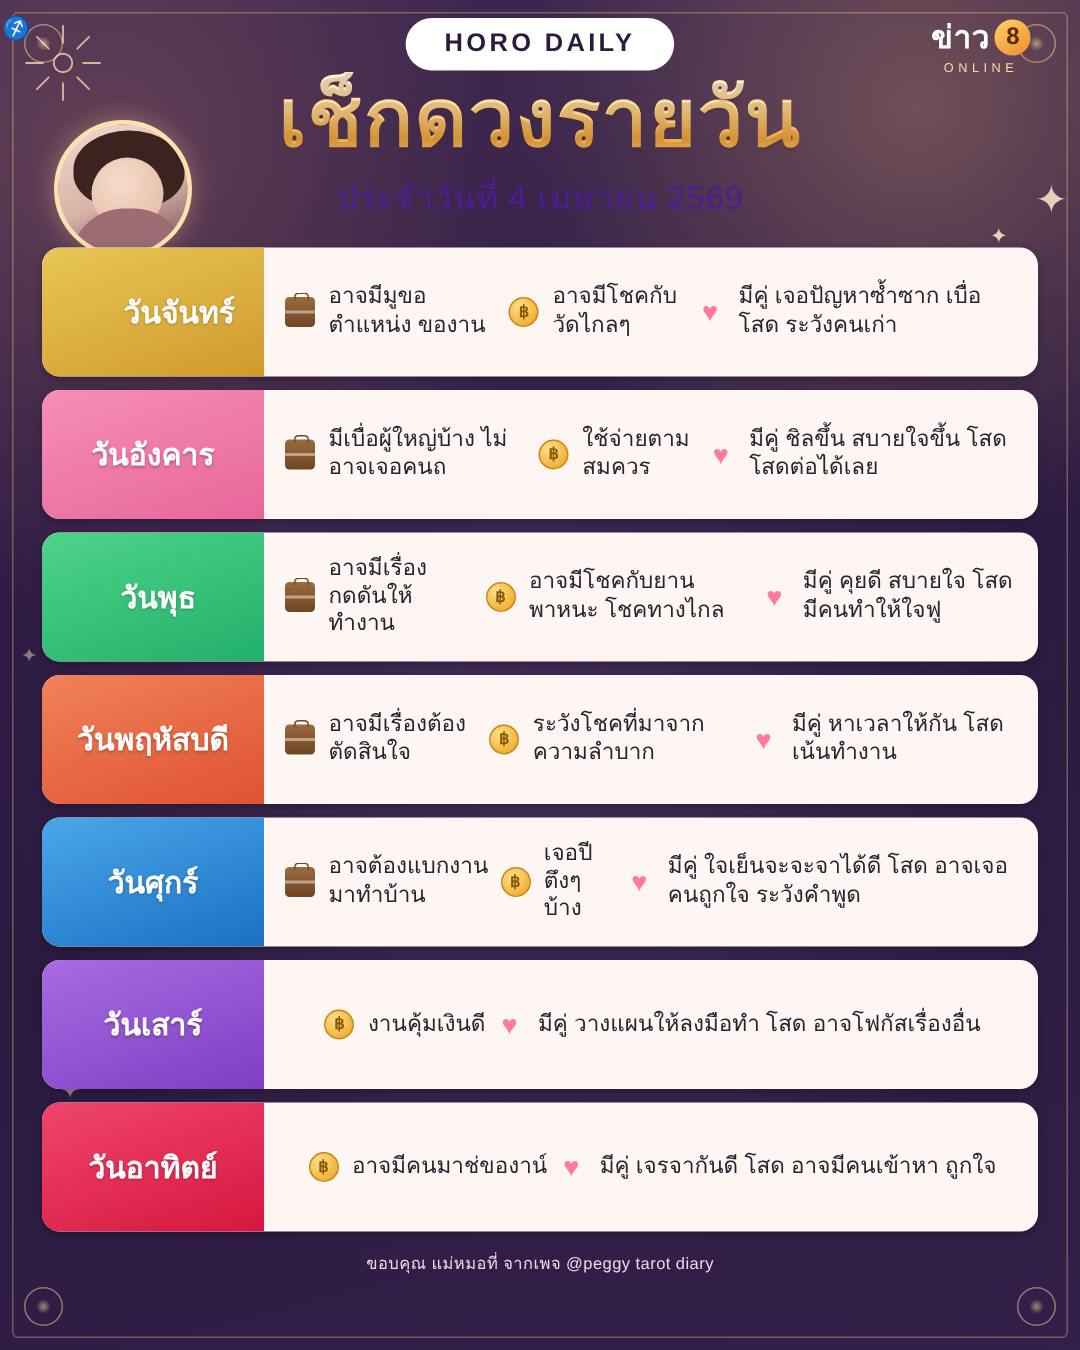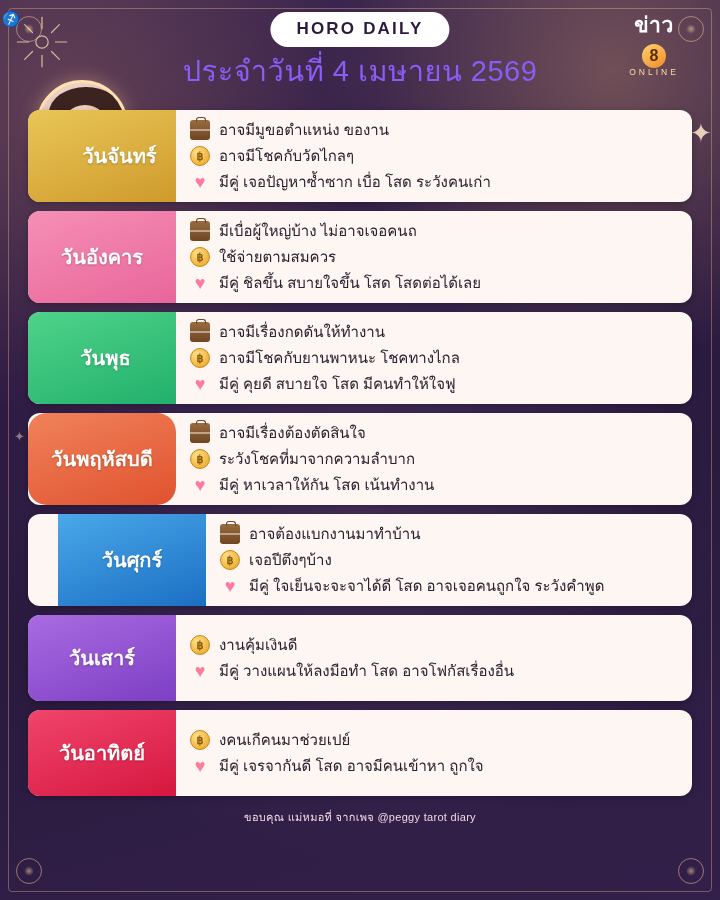--- a/index.html
+++ b/index.html
@@ -82,21 +82,20 @@
     right: 18px; top: 8px;
     text-align: center;
     color: #ffe9c9;
     width: 96px;
   }
   .brand-row {
     display: flex;
     align-items: center;
     justify-content: center;
     gap: 3px;
-    flex-direction: column;
   }
   .brand-th {
     font-size: 21px;
     font-weight: bold;
     color: #fff;
     letter-spacing: 0.5px;
   }
   .brand-8 {
     width: 24px; height: 24px;
     border-radius: 50%;
@@ -123,22 +122,22 @@
     font-weight: bold;
     letter-spacing: 1px;
     background: linear-gradient(180deg, #fff6e0 0%, #ffd98e 42%, #f0a93f 72%, #ffe6b4 100%);
     -webkit-background-clip: text;
     background-clip: text;
     color: transparent;
     text-shadow: 0 2px 0 rgba(90,40,0,0.18);
     line-height: 1.15;
   }
   .subtitle {
-    font-size: 29px;
-    color: #8b5cf6;
+    font-size: 22px;
+    color: #4c1d95;
     margin-top: 4px;
     letter-spacing: 0.5px;
   }
 
   .avatar {
     position: absolute;
     left: 36px; top: 80px;
     width: 92px; height: 92px;
     border-radius: 50%;
     border: 3px solid #ffe0b0;
@@ -201,21 +200,20 @@
     font-size: 20px;
     font-weight: bold;
     text-shadow: 0 1px 2px rgba(0,0,0,0.25);
     padding: 0 6px;
     text-align: center;
   }
   .items {
     flex: 1;
     padding: 10px 12px 10px 14px;
     display: flex;
-    flex-direction: column;
     justify-content: center;
     gap: 6px;
   }
   .item {
     display: flex;
     align-items: center;
     gap: 9px;
     font-size: 15px;
     color: #2b2230;
     line-height: 1.25;
@@ -299,20 +297,21 @@
   <div class="brand">
     <div class="brand-row">
       <span class="brand-th">ข่าว</span>
       <span class="brand-8">8</span>
     </div>
     <div class="brand-sub">ONLINE</div>
   </div>
 </div>
 
 <div class="title-wrap">
+  <div class="main-title">เช็กดวงรายวัน</div>
   <div class="subtitle">ประจำวันที่ 4 เมษายน  2569</div>
 </div>
 
 <div class="avatar">
   <div class="hair"></div>
   <div class="face"></div>
   <div class="body"></div>
 </div>
 <div class="avatar-badge">♐</div>
 
@@ -362,38 +361,38 @@
           <span class="ic money">฿</span>
           <span>อาจมีโชคกับยานพาหนะ โชคทางไกล</span>
         </div>
         <div class="item">
           <span class="ic love">♥</span>
           <span>มีคู่ คุยดี สบายใจ โสด มีคนทำให้ใจฟู</span>
         </div>
       </div>
     </div>
     <div class="row">
-      <div class="day-label" style="background: linear-gradient(160deg, rgb(240, 130, 90), rgb(224, 82, 47)); border-radius: 19px;">วันพฤหัสบดี</div>
+      <div class="day-label" style="background: linear-gradient(160deg, rgb(240, 130, 90), rgb(224, 82, 47));">วันพฤหัสบดี</div>
       <div class="items">
         <div class="item">
           <span class="ic work"></span>
           <span>อาจมีเรื่องต้องตัดสินใจ</span>
         </div>
         <div class="item">
           <span class="ic money">฿</span>
           <span>ระวังโชคที่มาจากความลำบาก</span>
         </div>
         <div class="item">
           <span class="ic love">♥</span>
           <span>มีคู่ หาเวลาให้กัน โสด เน้นทำงาน</span>
         </div>
       </div>
     </div>
     <div class="row">
-      <div class="day-label" style="background: linear-gradient(160deg, rgb(74, 168, 232), rgb(27, 111, 196)); margin-left: 30px;">วันศุกร์</div>
+      <div class="day-label" style="background: linear-gradient(160deg, rgb(74, 168, 232), rgb(27, 111, 196));">วันศุกร์</div>
       <div class="items">
         <div class="item">
           <span class="ic work"></span>
           <span>อาจต้องแบกงานมาทำบ้าน</span>
         </div>
         <div class="item">
           <span class="ic money">฿</span>
           <span>เจอปีตึงๆบ้าง</span>
         </div>
         <div class="item">
@@ -413,21 +412,21 @@
           <span class="ic love">♥</span>
           <span>มีคู่ วางแผนให้ลงมือทำ โสด อาจโฟกัสเรื่องอื่น</span>
         </div>
       </div>
     </div>
     <div class="row">
       <div class="day-label" style="background: linear-gradient(160deg, rgb(240, 69, 108), rgb(214, 23, 63));">วันอาทิตย์</div>
       <div class="items">
         <div class="item">
           <span class="ic money">฿</span>
-          <span>งคนเกีคนมาช่วยเปย์</span>
+          <span>อาจมีคนมาช่ของาน์</span>
         </div>
         <div class="item">
           <span class="ic love">♥</span>
           <span>มีคู่ เจรจากันดี โสด อาจมีคนเข้าหา ถูกใจ</span>
         </div>
       </div>
     </div>
   </div>
 
 <div class="credit">ขอบคุณ แม่หมอที่ จากเพจ @peggy tarot diary</div>

